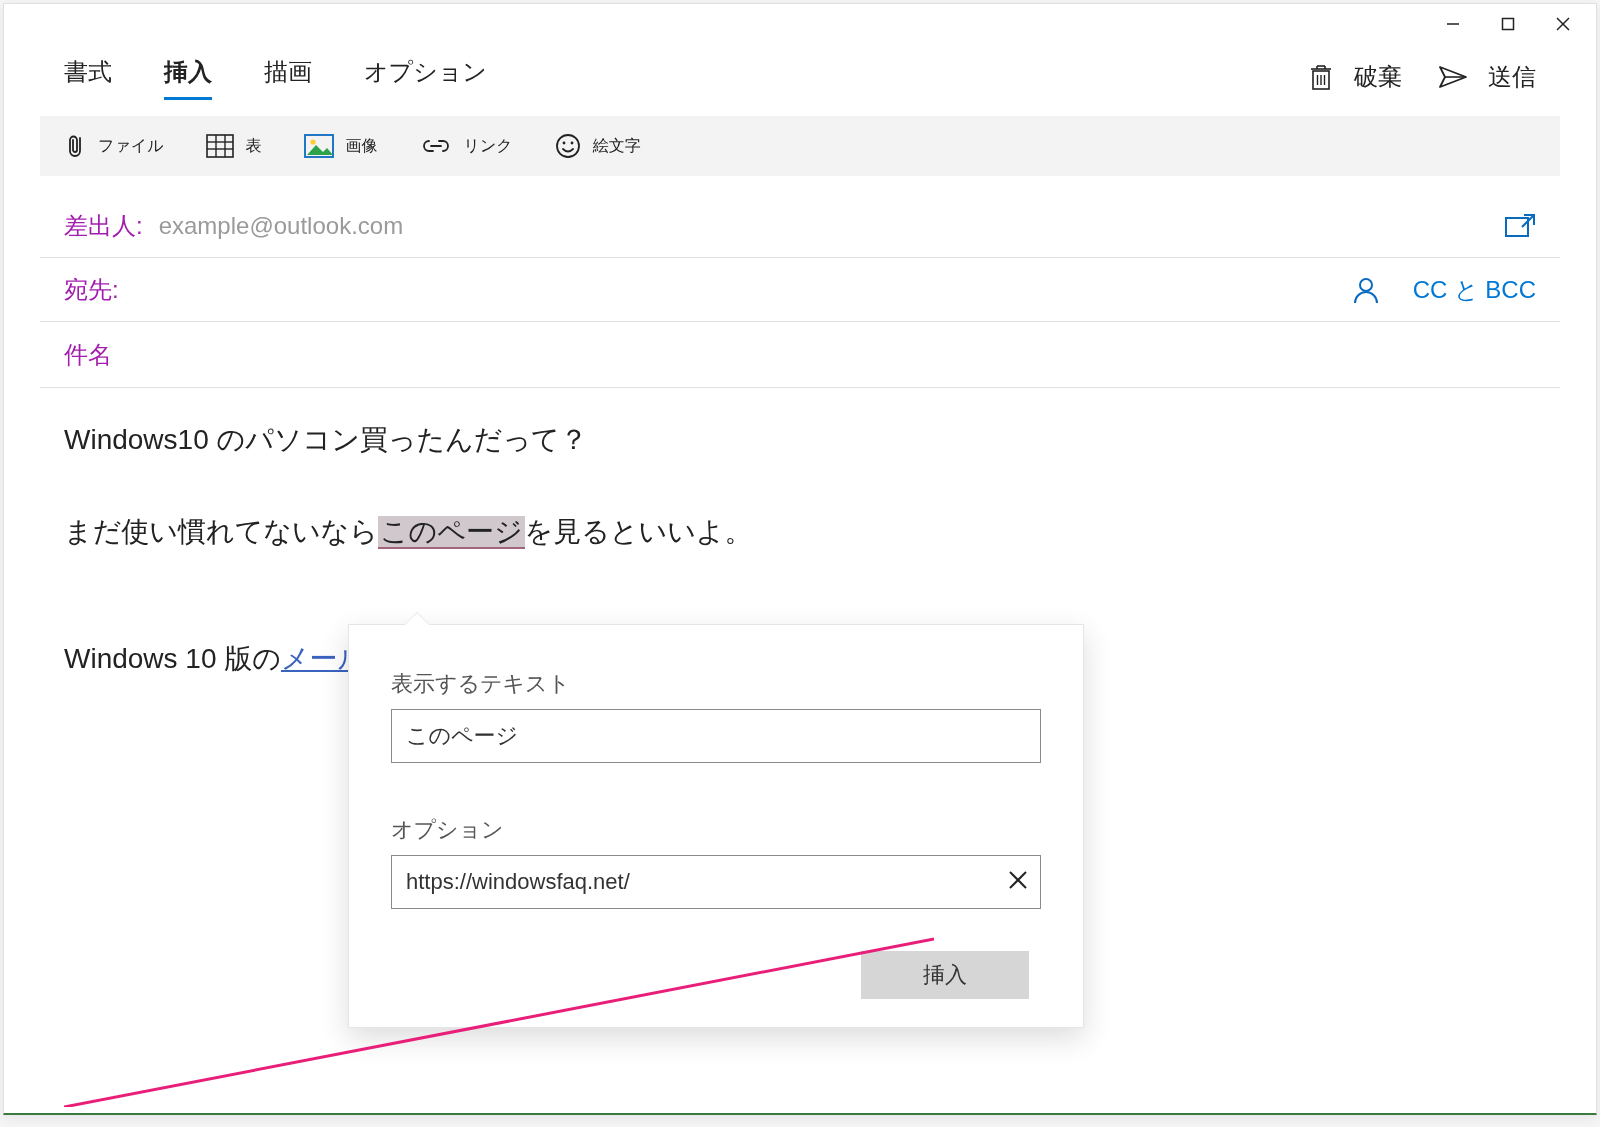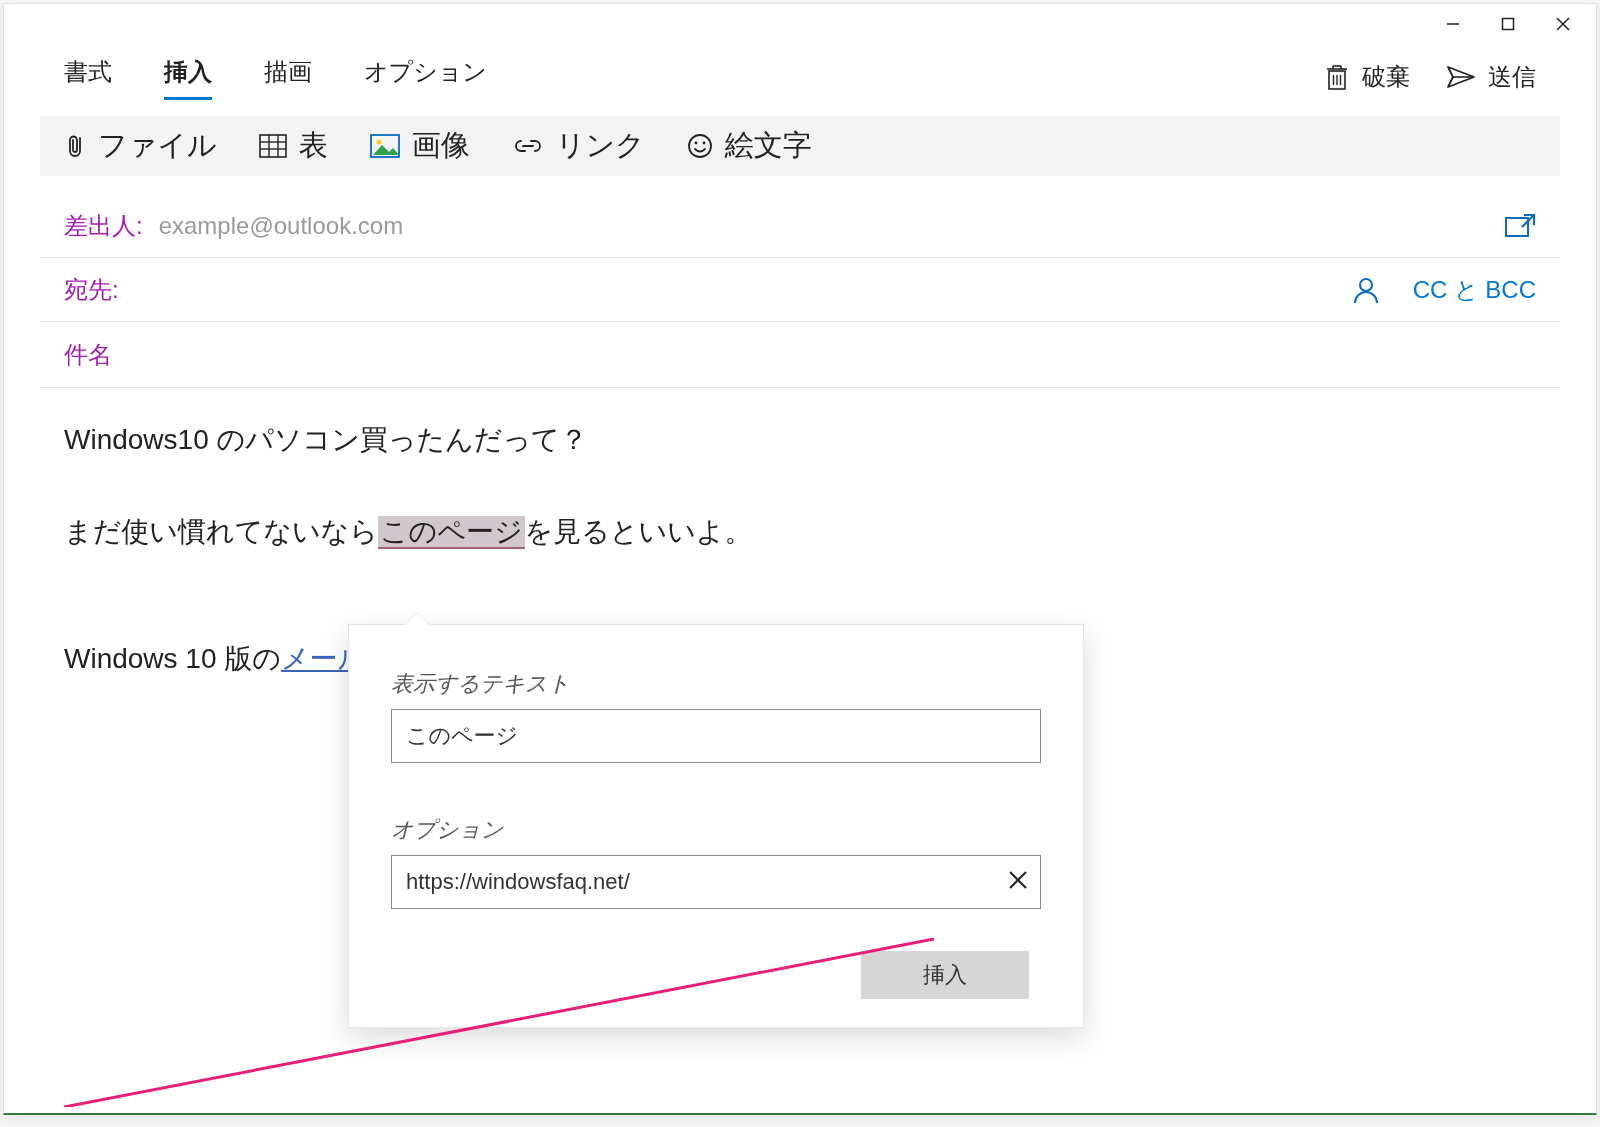--- a/index.html
+++ b/index.html
@@ -19,25 +19,25 @@
   
   .tabs-row { display: flex; align-items: center; justify-content: space-between; padding: 12px 60px 8px 60px; }
   .tabs { display: flex; gap: 52px; align-items: flex-end; }
   .tab { font-size: 24px; color: #222; padding-bottom: 10px; cursor: pointer; }
   .tab.active { font-weight: 700; position: relative; }
   .tab.active::after {
     content: ""; position: absolute; left: 0; bottom: -2px; width: 100%; height: 3px; background: #0078d4;
   }
 
   .actions { display: flex; gap: 36px; align-items: center; }
-  .action { display: flex; align-items: center; gap: 12px; font-size: 24px; color: #222; cursor: pointer; }
+  .action { display: flex; align-items: center; gap: 20px; font-size: 24px; color: #222; cursor: pointer; }
 
   
   .ribbon { background: #f3f3f3; height: 60px; margin: 10px 36px 0 36px; display: flex; align-items: center; gap: 42px; padding: 0 26px; }
-  .rbtn { display: flex; align-items: center; gap: 12px; font-size: 29px; color: #222; cursor: pointer; }
+  .rbtn { display: flex; align-items: center; gap: 12px; font-size: 16px; color: #222; cursor: pointer; }
 
   
   .fields { padding: 18px 36px 0 36px; }
   .field-row { display: flex; align-items: center; min-height: 64px; border-bottom: 1px solid #e1e1e1; padding: 6px 24px 6px 24px; font-size: 24px; }
   .flabel { color: #a21caf; margin-right: 16px; font-size: 24px; }
   .fval-ph { color: #9a9a9a; }
   .row-right { margin-left: auto; display: flex; align-items: center; gap: 34px; }
   .link-blue { color: #0078d4; cursor: pointer; }
   .field-subject { min-height: 66px; }
 
@@ -54,21 +54,21 @@
   .popover {
     position: absolute; left: 344px; top: 620px; width: 736px; height: 404px;
     background: #ffffff; border: 1px solid #e5e5e5; box-shadow: 0 10px 28px rgba(0,0,0,.14);
     padding: 44px 42px 30px 42px;
   }
   .popover::before {
     content: ""; position: absolute; top: -12px; left: 56px;
     width: 0; height: 0; border-left: 12px solid transparent; border-right: 12px solid transparent;
     border-bottom: 12px solid #ffffff; filter: drop-shadow(0 -1px 0 #e5e5e5);
   }
-  .pv-label { font-size: 22px; color: #555; margin-bottom: 10px; font-style: italic; }
+  .pv-label { font-size: 22px; color: #555; margin-bottom: 10px; }
   .pv-input-wrap { position: relative; display: flex; align-items: center; }
   .pv-input {
     width: 654px; height: 54px; border: 1px solid #8a8a8a; font-size: 22px; padding: 0 14px;
     color: #333; background: #fff;
   }
   .pv-addr .pv-input { padding-right: 52px; }
   .pv-clear { position: absolute; right: 12px; top: 50%; transform: translateY(-50%); cursor: pointer; }
   .pv-addr { margin-top: 52px; }
   .pv-btn-row { display: flex; justify-content: flex-end; margin-top: 42px; padding-right: 12px; }
   .pv-btn {

